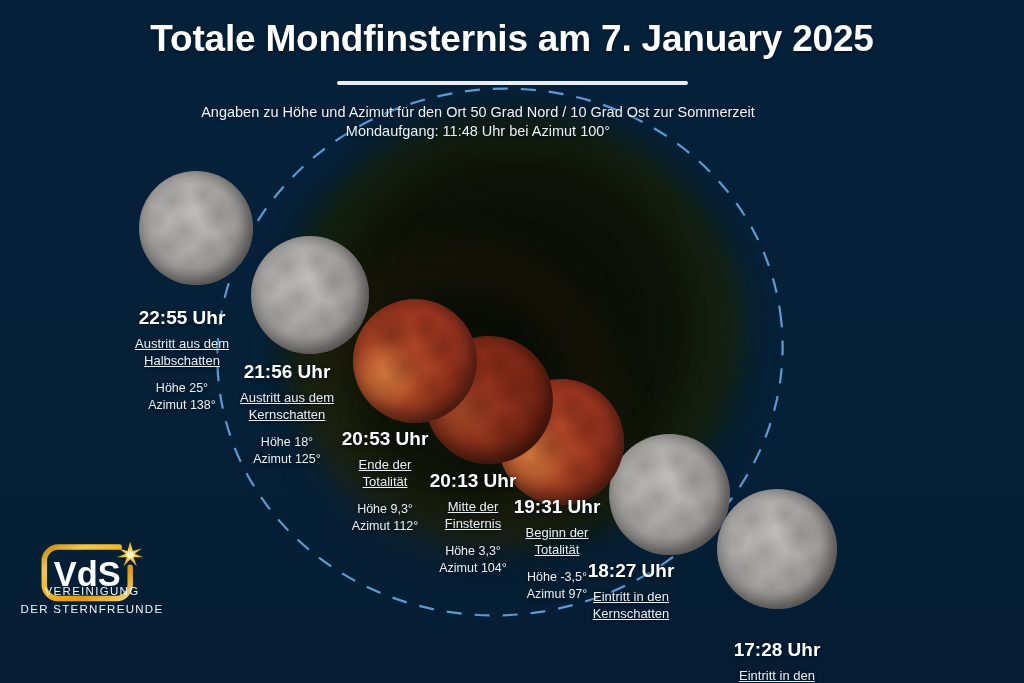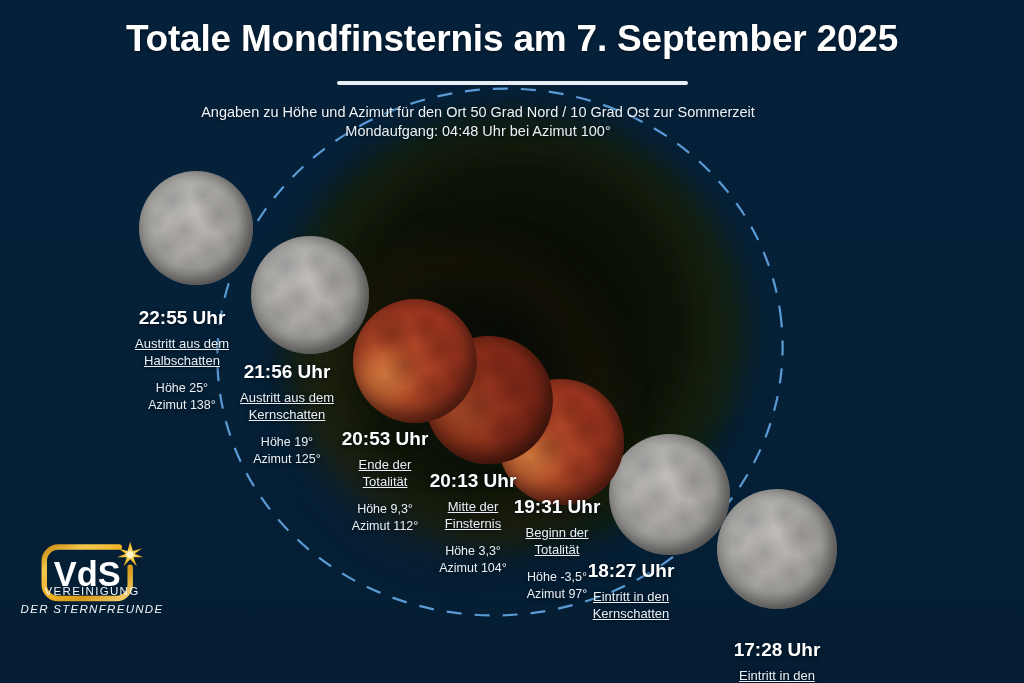--- a/index.html
+++ b/index.html
@@ -205,21 +205,20 @@
     color: #f2f5f8;
   }
   .logo-cap2 {
     position: absolute;
     left: 12px; top: 603px;
     width: 160px;
     text-align: center;
     font-size: 11.5px;
     letter-spacing: 1.3px;
     color: #f2f5f8;
-    font-style: italic;
   }
 </style>
 </head>
 <body>
 
 <div id="stage">
 
   <div class="bg-navy"></div>
   <div class="umbra"></div>
   <div class="umbra-glow"></div>
@@ -250,39 +249,39 @@
   </div>
 
   <div class="moon moon-grey" style="left:251px; top:236px; width:118px; height:118px;">
     <div class="craters g"></div>
   </div>
 
   <div class="moon moon-grey" style="left:139px; top:171px; width:114px; height:114px;">
     <div class="craters g"></div>
   </div>
 
-  <div class="title">Totale Mondfinsternis am 7. September 2025</div>
+  <div class="title">Totale Mondfinsternis am 7. January 2025</div>
   <div class="title-rule"></div>
   <div class="subtitle-1">Angaben zu Höhe und Azimut für den Ort 50 Grad Nord / 10 Grad Ost zur Sommerzeit</div>
-  <div class="subtitle-2">Mondaufgang: 04:48 Uhr bei Azimut 100°</div>
+  <div class="subtitle-2">Mondaufgang: 11:48 Uhr bei Azimut 100°</div>
 
   <div class="label" style="left:107px; top:307px; width:150px;">
     <div class="time">22:55 Uhr</div>
     <div class="desc">Austritt aus dem<br>Halbschatten</div>
     <div class="alt">
       <div>Höhe 25°</div>
       <div>Azimut 138°</div>
     </div>
   </div>
 
   <div class="label" style="left:212px; top:361px; width:150px;">
     <div class="time">21:56 Uhr</div>
     <div class="desc">Austritt aus dem<br>Kernschatten</div>
     <div class="alt">
-      <div>Höhe 19°</div>
+      <div>Höhe 18°</div>
       <div>Azimut 125°</div>
     </div>
   </div>
 
   <div class="label" style="left:310px; top:428px; width:150px;">
     <div class="time">20:53 Uhr</div>
     <div class="desc">Ende der<br>Totalität</div>
     <div class="alt">
       <div>Höhe 9,3°</div>
       <div>Azimut 112°</div>

